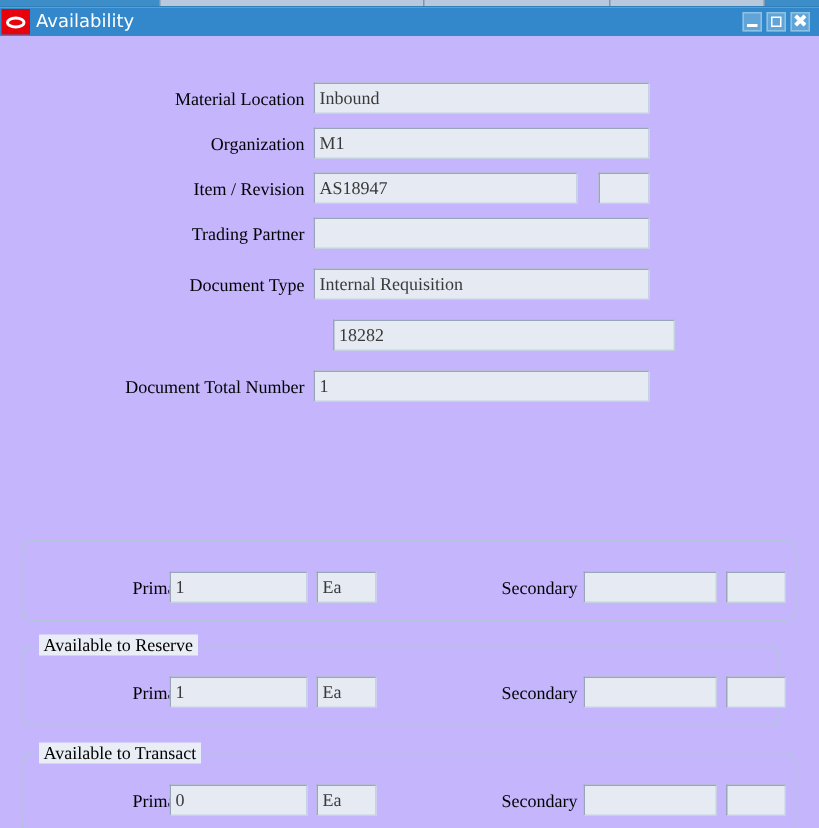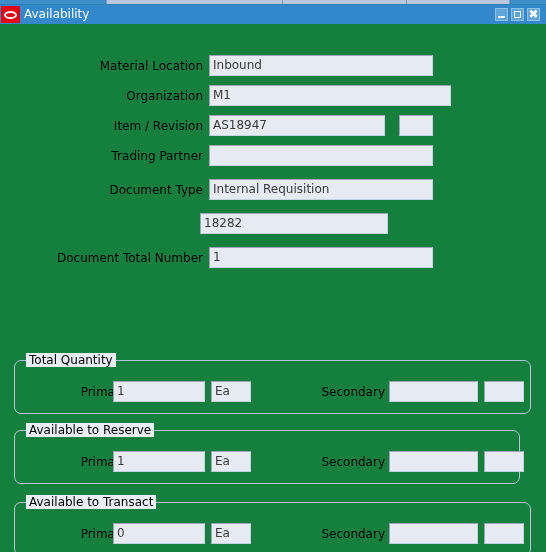--- a/index.html
+++ b/index.html
@@ -121,21 +121,22 @@
     font-weight: bold;
     line-height: 15px;
     font-family: "DejaVu Sans", sans-serif;
   }
 
   
   .canvas {
     position: relative;
     width: 546px;
     height: 529px;
-    background: #15803d;
+    background: #c4b5fd;
+    font-family: Liberation Serif, serif;
   }
 
   
   .frow {
     position: absolute;
     height: 20px;
     display: flex;
     align-items: center;
   }
   .flabel {
@@ -228,47 +229,46 @@
   <div class="canvas">
 
     <div class="frow" style="left:0px; top:32px; width:203px;">
       <span class="flabel">Material Location</span>
     </div>
     <div class="field" style="left:209px; top:31px; width:224px;">Inbound</div>
 
     <div class="frow" style="left:0px; top:62px; width:203px;">
       <span class="flabel">Organization</span>
     </div>
-    <div class="field" style="left:209px; top:61px; width:242px;">M1</div>
+    <div class="field" style="left:209px; top:61px; width:224px;">M1</div>
 
     <div class="frow" style="left:0px; top:92px; width:203px;">
       <span class="flabel">Item / Revision</span>
     </div>
     <div class="field" style="left:209px; top:91px; width:176px;">AS18947</div>
     <div class="field" style="left:399px; top:91px; width:34px;"></div>
 
     <div class="frow" style="left:0px; top:122px; width:203px;">
       <span class="flabel">Trading Partner</span>
     </div>
     <div class="field" style="left:209px; top:121px; width:224px;"></div>
 
     <div class="frow" style="left:0px; top:156px; width:203px;">
       <span class="flabel">Document Type</span>
     </div>
     <div class="field" style="left:209px; top:155px; width:224px;">Internal Requisition</div>
 
-    <div class="field" style="left:200px; top:189px; width:188px;">18282</div>
+    <div class="field" style="left:222px; top:189px; width:228px;">18282</div>
 
     <div class="frow" style="left:0px; top:224px; width:203px;">
       <span class="flabel">Document Total Number</span>
     </div>
     <div class="field" style="left:209px; top:223px; width:224px;">1</div>
 
     <div class="groupbox" style="left:14px; top:336px; width:517px; height:54px;">
-      <span class="group-legend">Total Quantity</span>
       <span class="grp-label" style="left:40px; top:21px; width:72px;">Primary</span>
       <div class="field" style="left:98px; top:20px; width:92px;">1</div>
       <div class="field" style="left:196px; top:20px; width:40px;">Ea</div>
       <span class="grp-label" style="left:240px; top:21px; width:130px;">Secondary</span>
       <div class="field" style="left:374px; top:20px; width:89px;"></div>
       <div class="field" style="left:469px; top:20px; width:40px;"></div>
     </div>
 
     <div class="groupbox" style="left:14px; top:406px; width:506px; height:54px;">
       <span class="group-legend">Available to Reserve</span>

